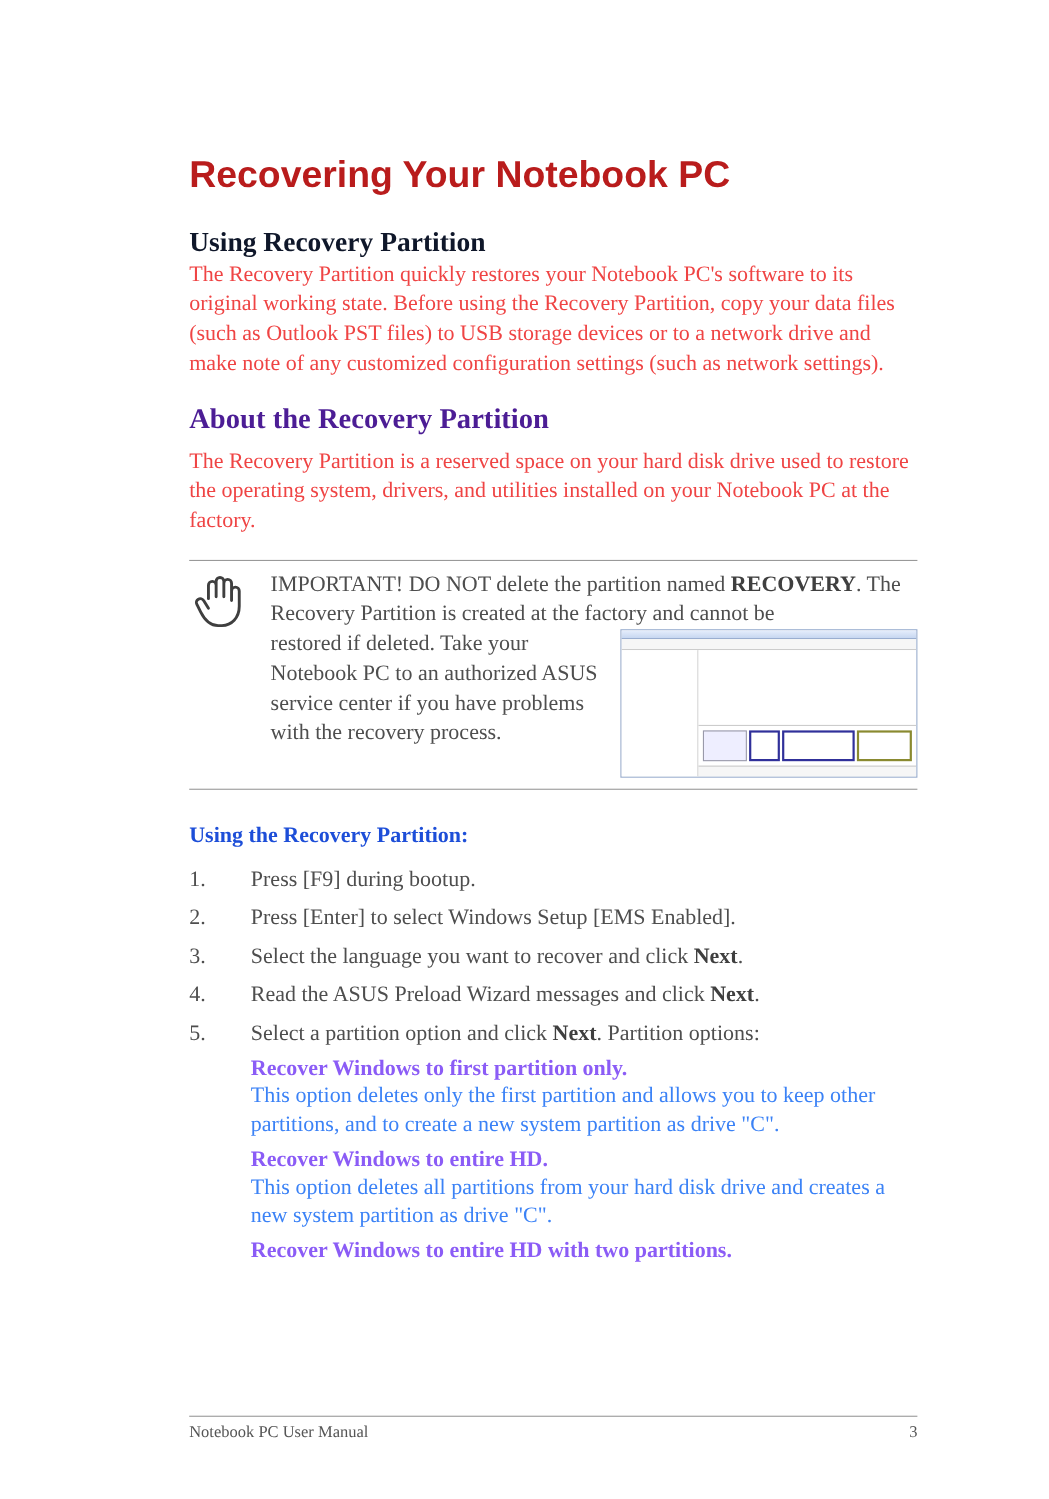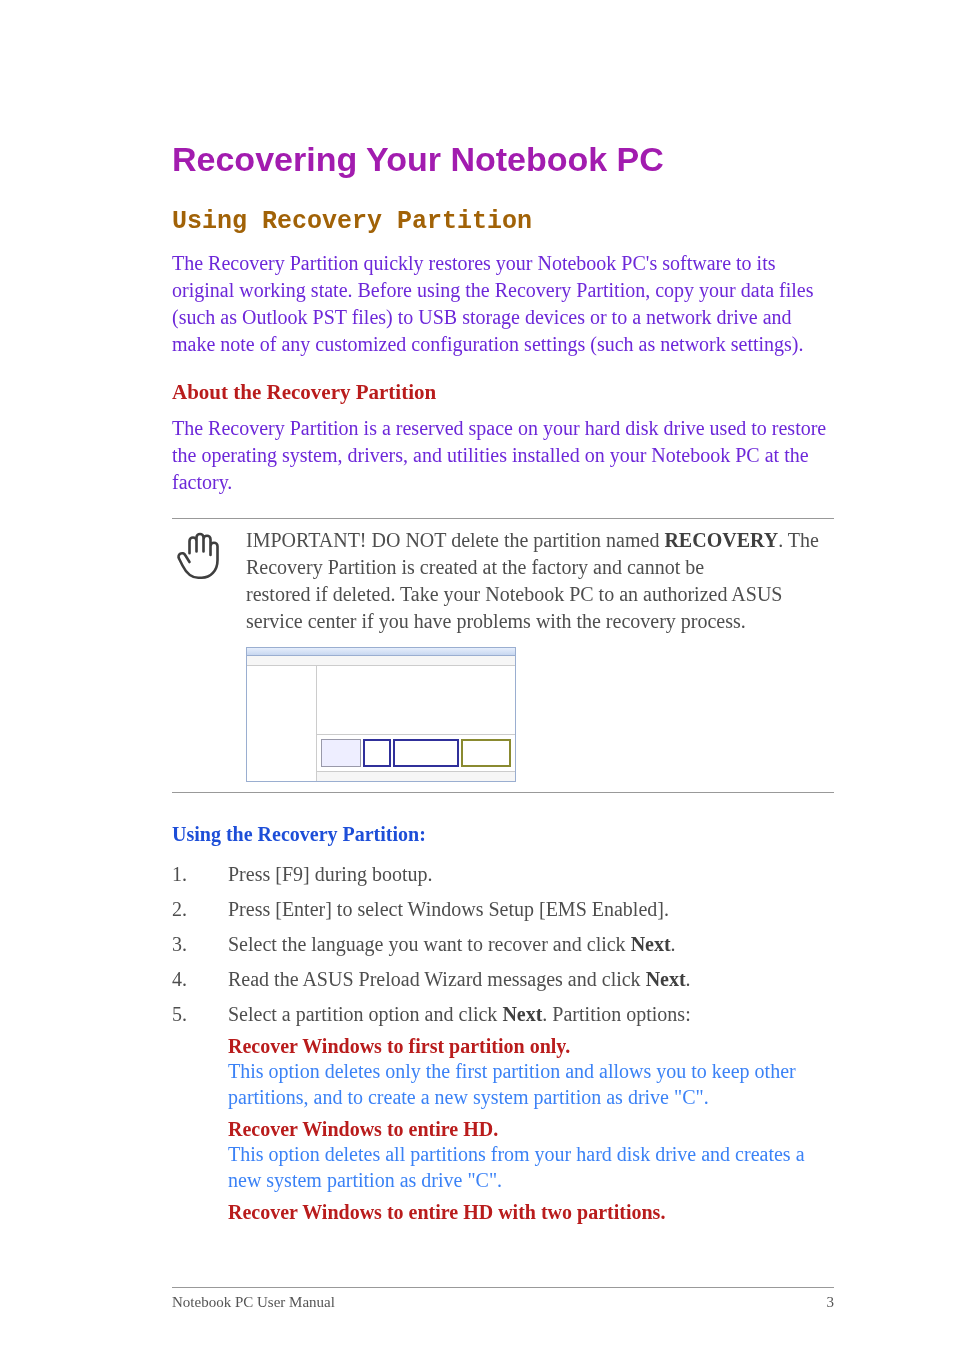--- a/index.html
+++ b/index.html
@@ -11,41 +11,41 @@
     position: relative;
     color: #4a4a4a;
   }
   .page {
     padding: 140px 120px 60px 172px;
   }
   h1 {
     font-family: Arial, Helvetica, sans-serif;
     font-weight: 900;
     font-size: 34px;
-    color: #a21caf;
+    color: #b91c1c;
     margin-bottom: 28px;
   }
   h2 {
-    font-family: Liberation Mono, monospace;
+    font-family: Liberation Serif, serif;
     font-weight: bold;
     font-size: 25px;
-    color: #a16207;
-    margin-bottom: 14px;
+    color: #0f172a;
+    margin-bottom: 1px;
   }
   h3 {
     font-family: Georgia, 'Times New Roman', serif;
     font-weight: bold;
-    font-size: 21px;
-    color: #b91c1c;
+    font-size: 26px;
+    color: #4c1d95;
     margin-bottom: 10px;
   }
   .body-text {
     font-size: 20px;
     line-height: 1.35;
-    color: #6d28d9;
+    color: #ef4444;
     margin-bottom: 22px;
   }
   .important-block {
     border-top: 1px solid #999;
     border-bottom: 1px solid #999;
     padding: 8px 0 10px 0;
     margin-bottom: 30px;
     display: flex;
     gap: 14px;
   }
@@ -53,21 +53,21 @@
     flex: 0 0 60px;
     height: 60px;
   }
   .hand-icon svg { width: 56px; height: 56px; }
   .important-text {
     font-size: 20px;
     line-height: 1.35;
     color: #4e4e4e;
     flex: 1;
   }
-  .important-row { display: flex; gap: 12px; flex-direction: column; }
+  .important-row { display: flex; gap: 12px; }
   .important-row .txt { flex: 1; }
   .screenshot-thumb {
     width: 270px;
     height: 135px;
     background: #f4f4f4;
     border: 1px solid #9aaed0;
     position: relative;
     font-size: 5px;
     overflow: hidden;
   }
@@ -107,21 +107,21 @@
     margin-bottom: 6px;
   }
   ol.steps > li::before {
     content: counter(step) ".";
     position: absolute;
     left: 0;
     top: 0;
   }
   .opt-title {
     font-weight: bold;
-    color: #b91c1c;
+    color: #8b5cf6;
     font-size: 20px;
     margin-top: 6px;
   }
   .opt-desc {
     font-size: 20px;
     line-height: 1.3;
     color: #3b82f6;
     margin-bottom: 8px;
   }
   .sub { padding-left: 56px; }

